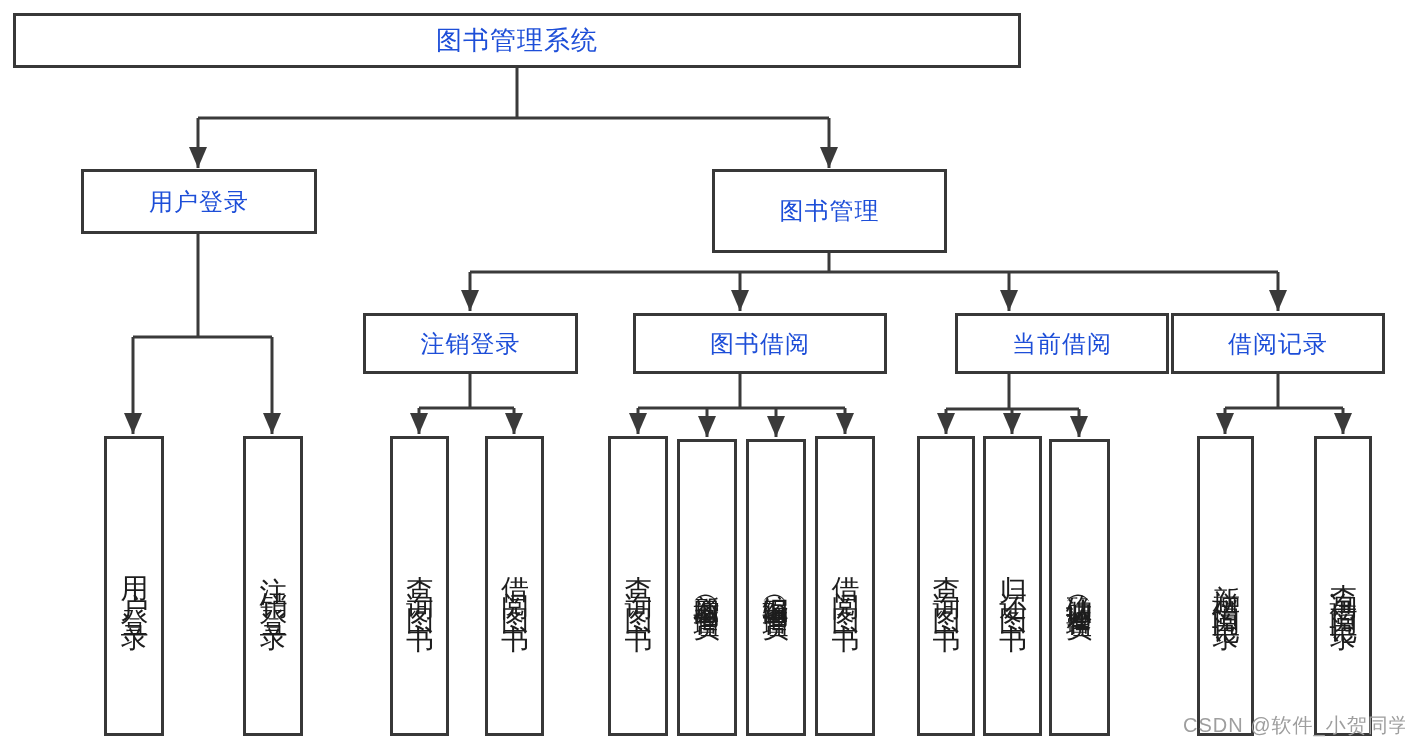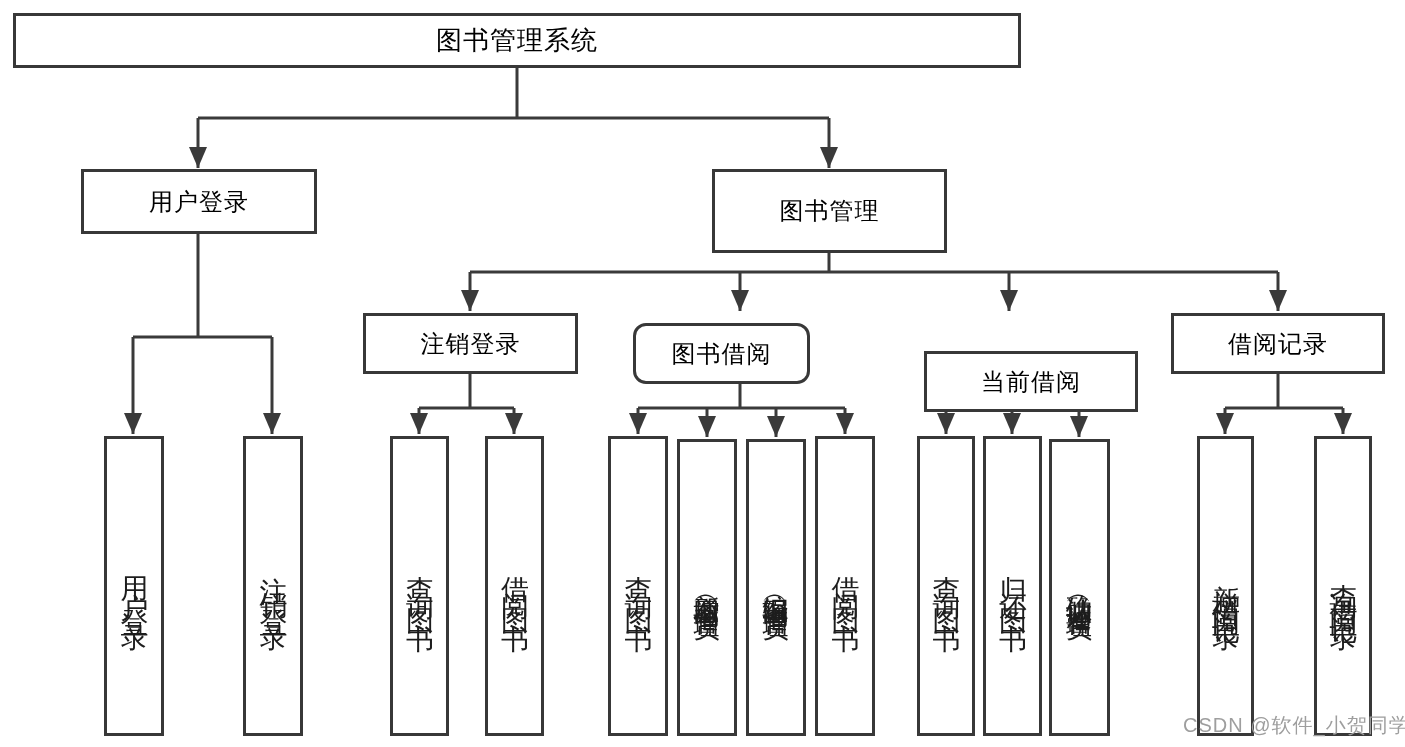--- a/index.html
+++ b/index.html
@@ -20,21 +20,21 @@
     left: 0; top: 0;
     width: 1405px;
     height: 747px;
     pointer-events: none;
   }
   .box {
     position: absolute;
     box-sizing: border-box;
     background: #ffffff;
     border: 3px solid #383838;
-    color: #000000;
+    color: #1d4ed8;
     display: flex;
     align-items: center;
     justify-content: center;
     font-size: 24px;
     letter-spacing: 1px;
     white-space: nowrap;
     z-index: 2;
   }
   .box.root { font-size: 26px; }
   .vbox {
@@ -112,22 +112,22 @@
       <line x1="1343" y1="408" x2="1343" y2="434" marker-end="url(#ah)"></line>
     </g>
   </svg>
 
   <div class="box root" style="left:13px; top:13px; width:1008px; height:55px;">图书管理系统</div>
 
   <div class="box" style="left:81px; top:169px; width:236px; height:65px;">用户登录</div>
   <div class="box" style="left:712px; top:169px; width:235px; height:84px;">图书管理</div>
 
   <div class="box" style="left:363px; top:313px; width:215px; height:61px;">注销登录</div>
-  <div class="box" style="left:633px; top:323px; width:177px; height:61px;border-radius:13px;">图书借阅</div>
-  <div class="box" style="left:924px; top:313px; width:214px; height:61px;margin-top:38px;">当前借阅</div>
+  <div class="box" style="left:633px; top:313px; width:254px; height:61px;">图书借阅</div>
+  <div class="box" style="left:955px; top:313px; width:214px; height:61px;">当前借阅</div>
   <div class="box" style="left:1171px; top:313px; width:214px; height:61px;">借阅记录</div>
 
   <div class="vbox vs16" style="left:104px; top:436px; width:60px; height:300px;">
     <span>用户登录</span>
   </div>
   <div class="vbox vs16" style="left:243px; top:436px; width:60px; height:300px;">
     <span>注销登录</span>
   </div>
 
   <div class="vbox vs16" style="left:390px; top:436px; width:59px; height:300px;">

